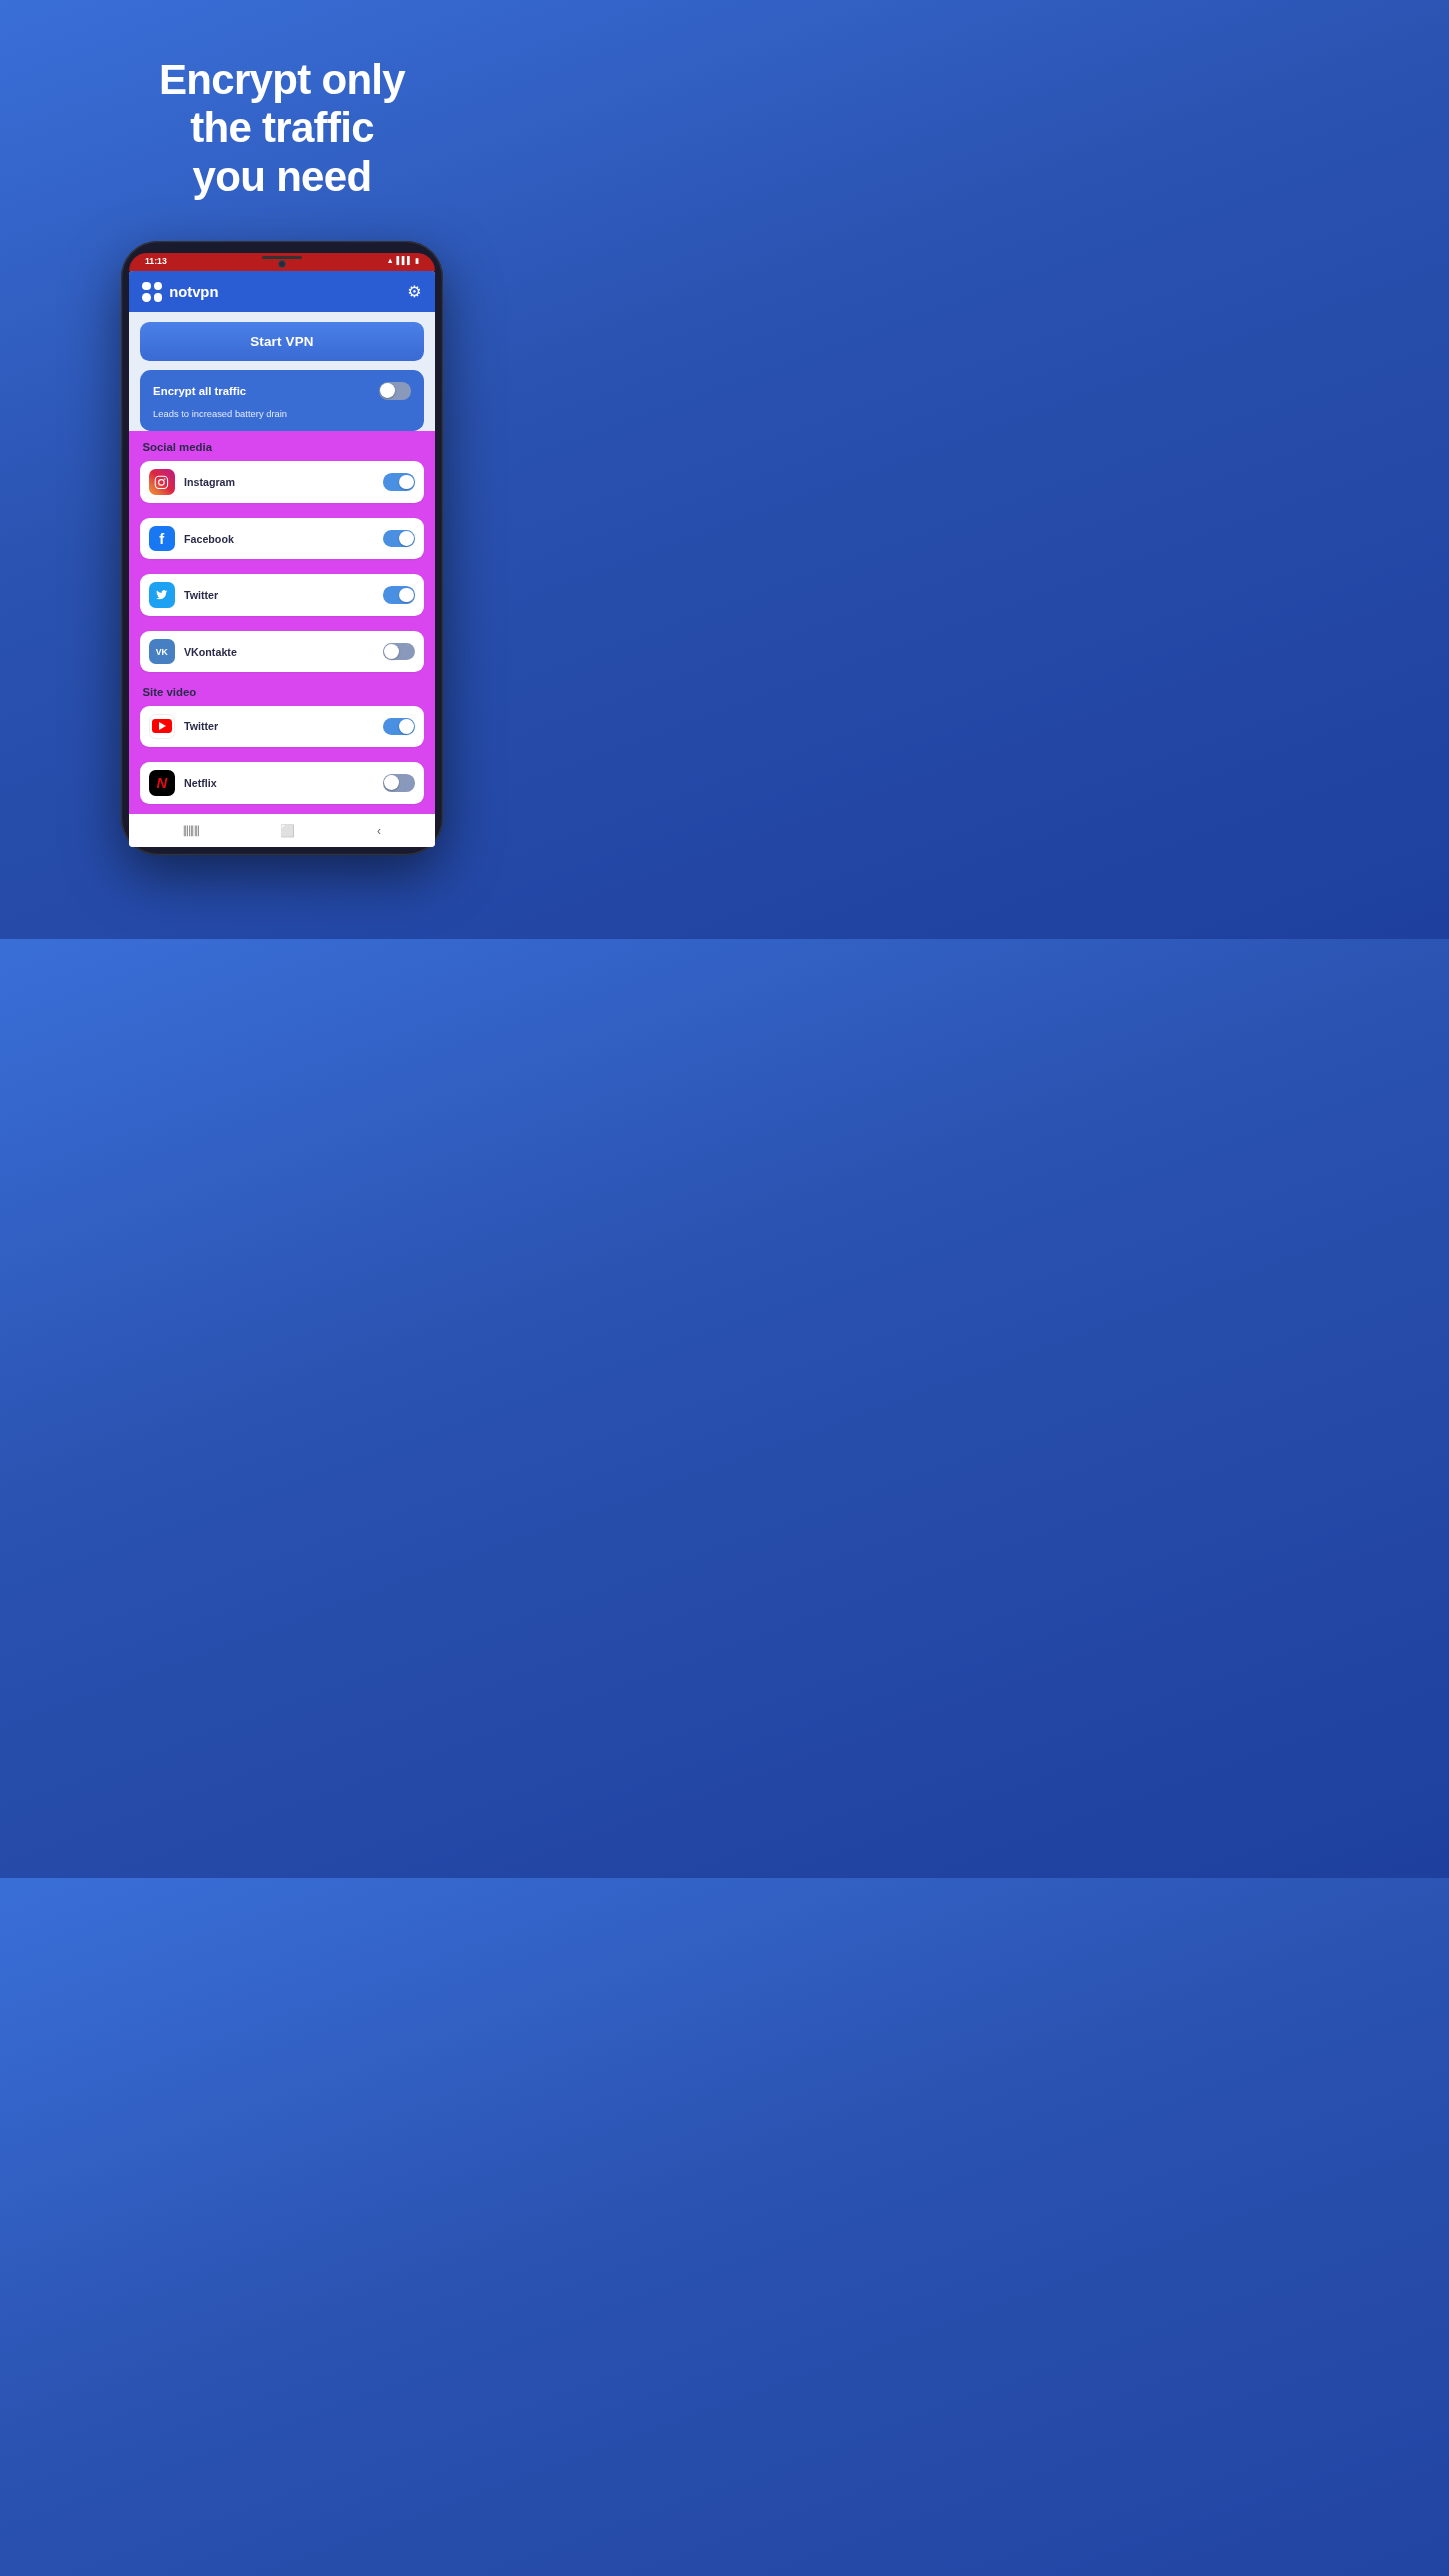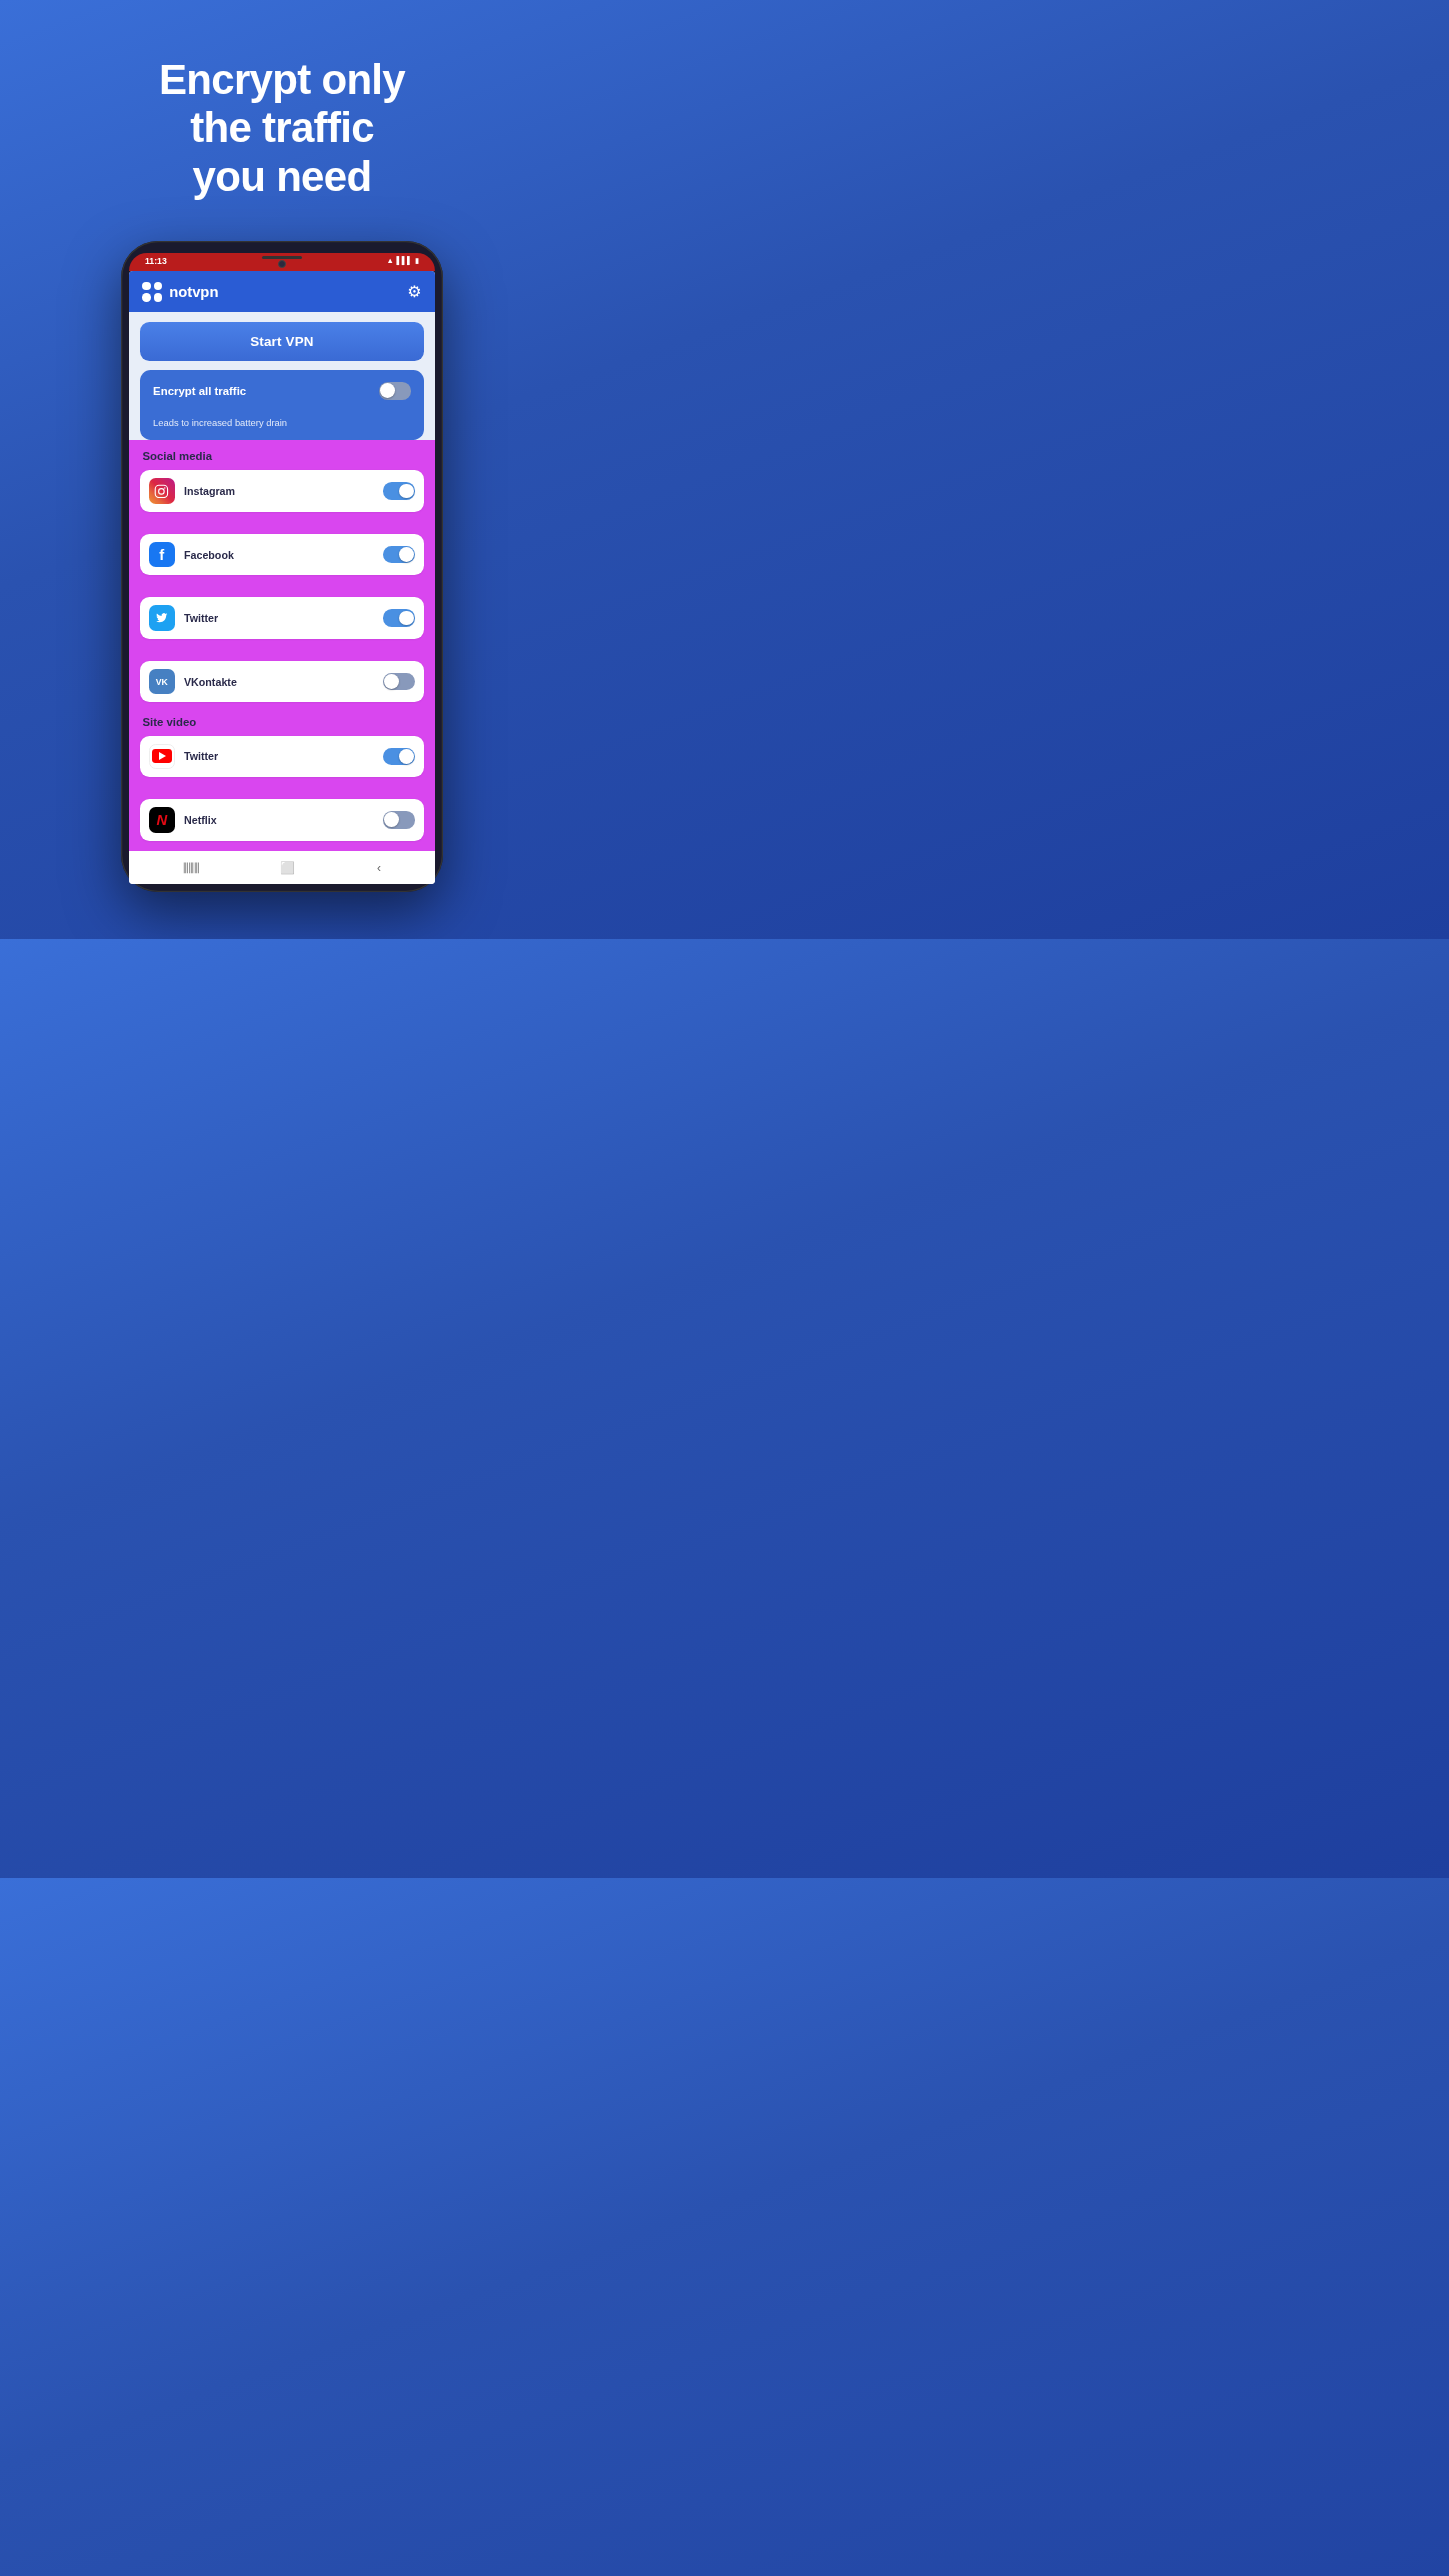--- a/index.html
+++ b/index.html
@@ -148,21 +148,21 @@
     }
 
     
     .encrypt-card {
       margin: 0 10.7px 0;
       background: #3a6dd4;
       border-radius: 10.7px;
       padding: 12px 13.4px;
       display: flex;
       flex-direction: column;
-      gap: 17px;
+      gap: 8px;
     }
 
     .encrypt-row {
       display: flex;
       align-items: center;
       justify-content: space-between;
     }
 
     .encrypt-title {
       color: white;
@@ -217,21 +217,21 @@
       font-size: 11.4px;
       font-weight: 700;
       color: #2a2a4a;
       margin-bottom: 8px;
       margin-left: 2.7px;
     }
 
     .app-list {
       display: flex;
       flex-direction: column;
-      gap: 22px;
+      gap: 15px;
     }
 
     .app-item {
       background: white;
       border-radius: 9.4px;
       padding: 8px 9.4px;
       display: flex;
       align-items: center;
       gap: 9.4px;
       box-shadow: 0 0.7px 2px rgba(0,0,0,0.06);

